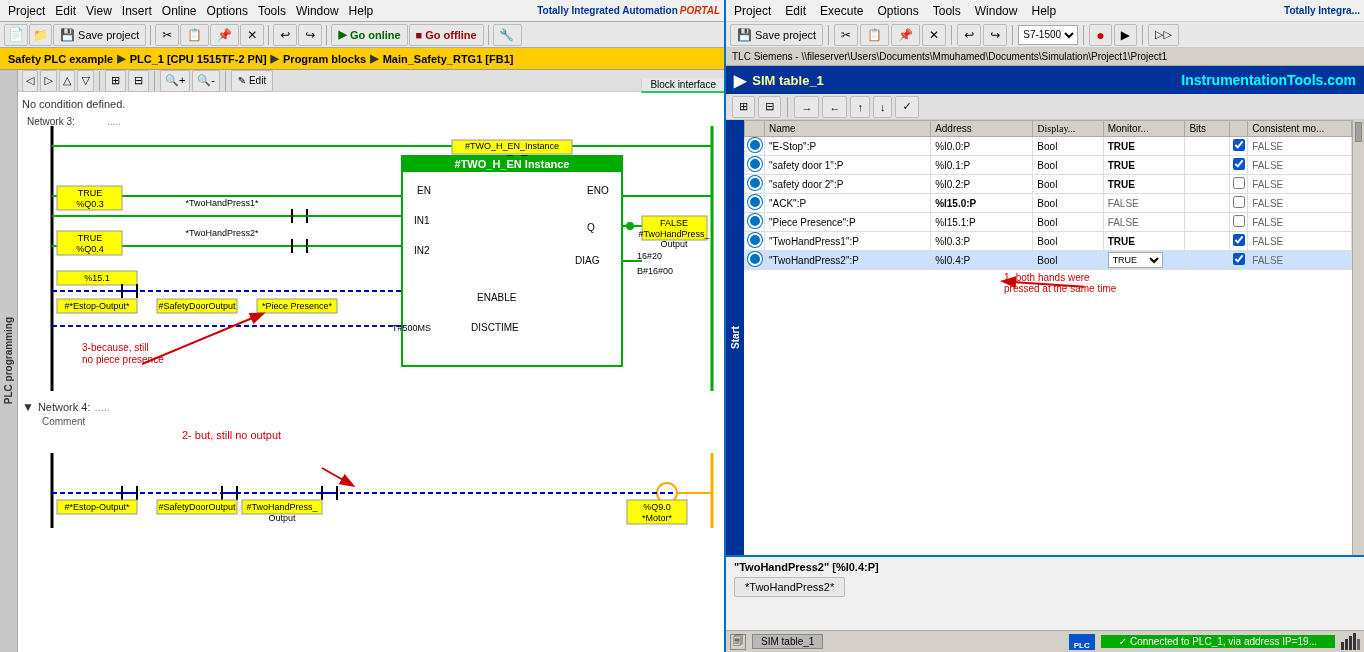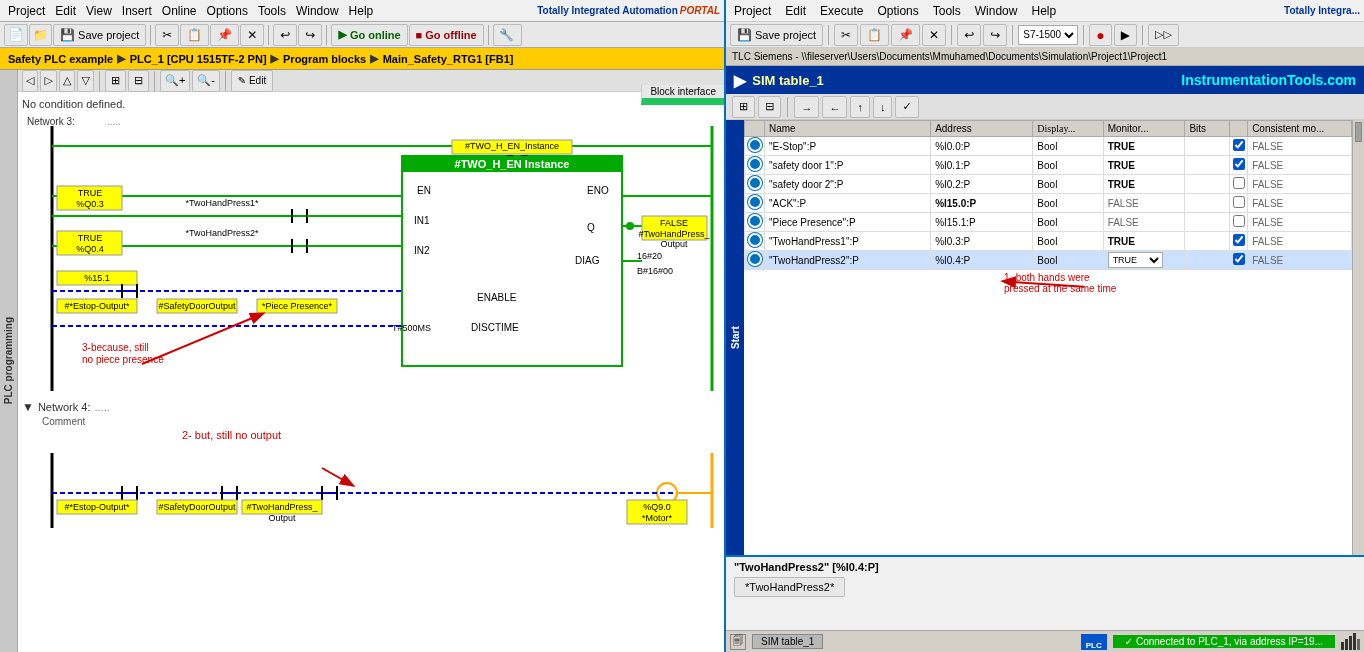--- a/index.html
+++ b/index.html
@@ -148,21 +148,21 @@
   </div>
 
   <div style="display:flex;flex:1;overflow:hidden;">
 
     <div style="width:18px;background:#c8c8c8;border-right:1px solid #aaa;display:flex;align-items:center;justify-content:center;">
       <span style="writing-mode:vertical-lr;transform:rotate(180deg);font-size:10px;font-weight:bold;color:#333;">PLC programming</span>
     </div>
 
     <div style="flex:1;background:#fff;position:relative;overflow:hidden;">
 
-      <div style="position:absolute;right:0;top:15px;background:#e8e8e8;border-left:1px solid #ccc;border-bottom:7px solid #22c55e;padding:1px 8px;font-size:10px;z-index:10;">Block interface</div>
+      <div style="position:absolute;right:0;top:8px;background:#e8e8e8;border-left:1px solid #ccc;border-bottom:2px solid #22c55e;padding:1px 8px;font-size:10px;z-index:10;">Block interface</div>
 
       <div style="background:#e0e0e0;border-bottom:1px solid #ccc;height:22px;display:flex;align-items:center;padding:0 4px;gap:2px;">
         <button class="tb-btn" style="padding:1px 3px;">◁</button>
         <button class="tb-btn" style="padding:1px 3px;">▷</button>
         <button class="tb-btn" style="padding:1px 3px;">△</button>
         <button class="tb-btn" style="padding:1px 3px;">▽</button>
         <div class="tb-sep"></div>
         <button class="tb-btn" style="padding:1px 5px;font-size:11px;">⊞</button>
         <button class="tb-btn" style="padding:1px 5px;font-size:11px;">⊟</button>
         <div class="tb-sep"></div>
@@ -515,21 +515,21 @@
     <button class="detail-btn">*TwoHandPress2*</button>
   </div>
 
   <div style="background:#d4d0c8;border-top:1px solid #aaa;height:22px;display:flex;align-items:center;padding:0 4px;gap:6px;font-size:10px;">
     <div style="width:16px;height:16px;background:#d4d0c8;border:1px solid #888;display:flex;align-items:center;justify-content:center;font-size:10px;">🗐</div>
     <div style="background:#b8b8b8;border:1px solid #888;padding:1px 8px;font-size:10px;cursor:pointer;">SIM table_1</div>
     <div style="flex:1;"></div>
     <div style="width:26px;height:16px;background:#0055cc;display:flex;align-items:flex-end;justify-content:center;">
       <span style="color:white;font-size:8px;font-weight:bold;">PLC</span>
     </div>
-    <div style="background:#00aa00;color:white;padding:1px 12px;font-size:10px;display:flex;align-items:center;gap:2px;">✓  Connected to PLC_1, via address IP=19...</div>
+    <div style="background:#00aa00;color:white;padding:1px 18px;font-size:10px;display:flex;align-items:center;gap:2px;">✓  Connected to PLC_1, via address IP=19...</div>
 
     <div style="display:flex;gap:1px;align-items:flex-end;">
       <div style="width:3px;height:8px;background:#333;"></div>
       <div style="width:3px;height:11px;background:#333;"></div>
       <div style="width:3px;height:14px;background:#333;"></div>
       <div style="width:3px;height:17px;background:#333;"></div>
       <div style="width:3px;height:11px;background:#666;"></div>
     </div>
   </div>
 </div>

